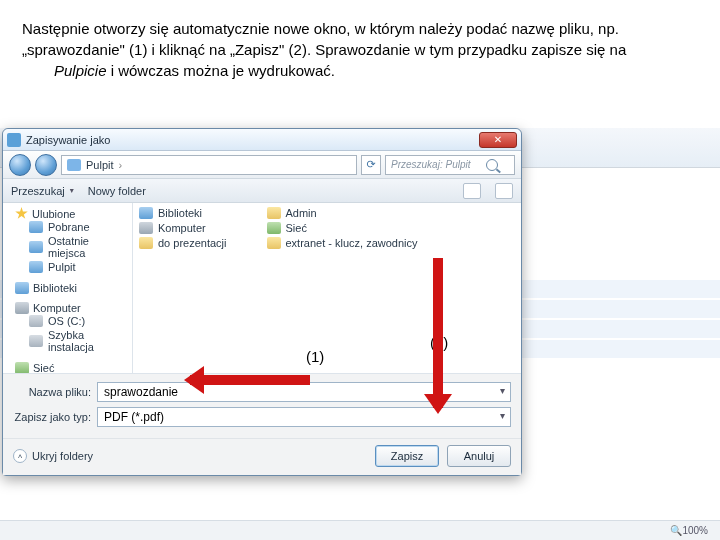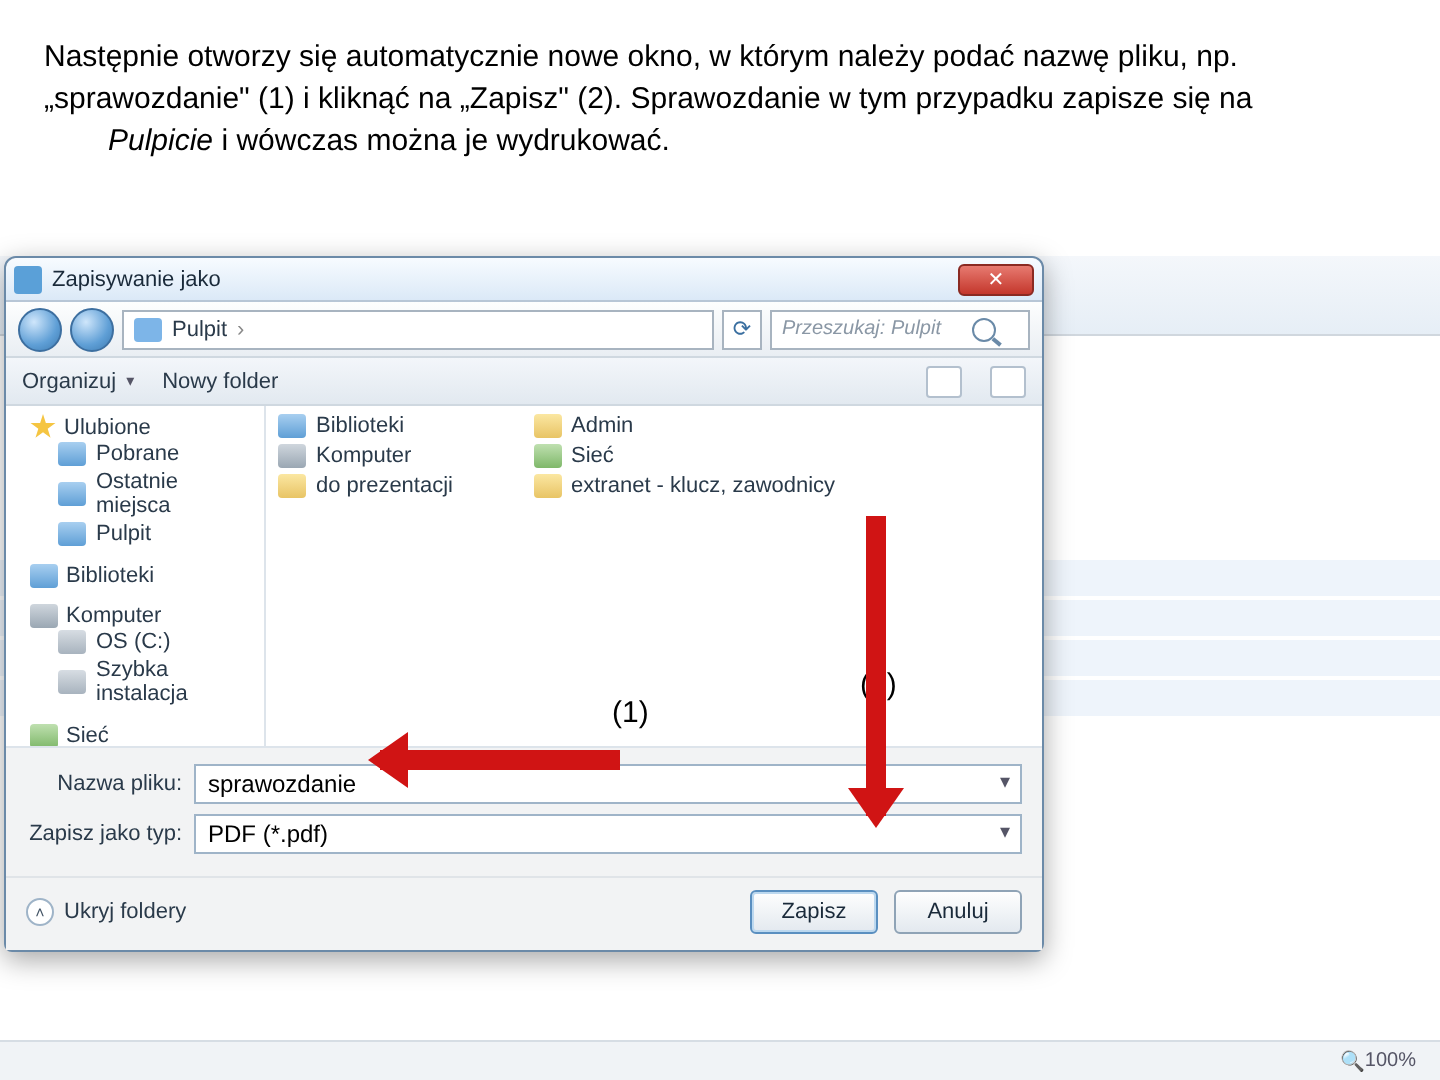--- a/index.html
+++ b/index.html
@@ -124,21 +124,21 @@
     </div>
     <div class="refresh">⟳</div>
     <div class="search">
       <span>Przeszukaj: Pulpit</span>
       <div class="sicon"></div>
     </div>
   </div>
 
   <div class="toolbar">
     <div class="tbtn dd">
-        <span>Organizuj</span>
+        <span>Przeszukaj</span>
       </div>
     <div class="tbtn">
         <span>Nowy folder</span>
       </div>
     <div class="spacer"></div>
     <div class="viewbtn"></div>
     <div class="viewbtn"></div>
   </div>
 
   <div class="body">

